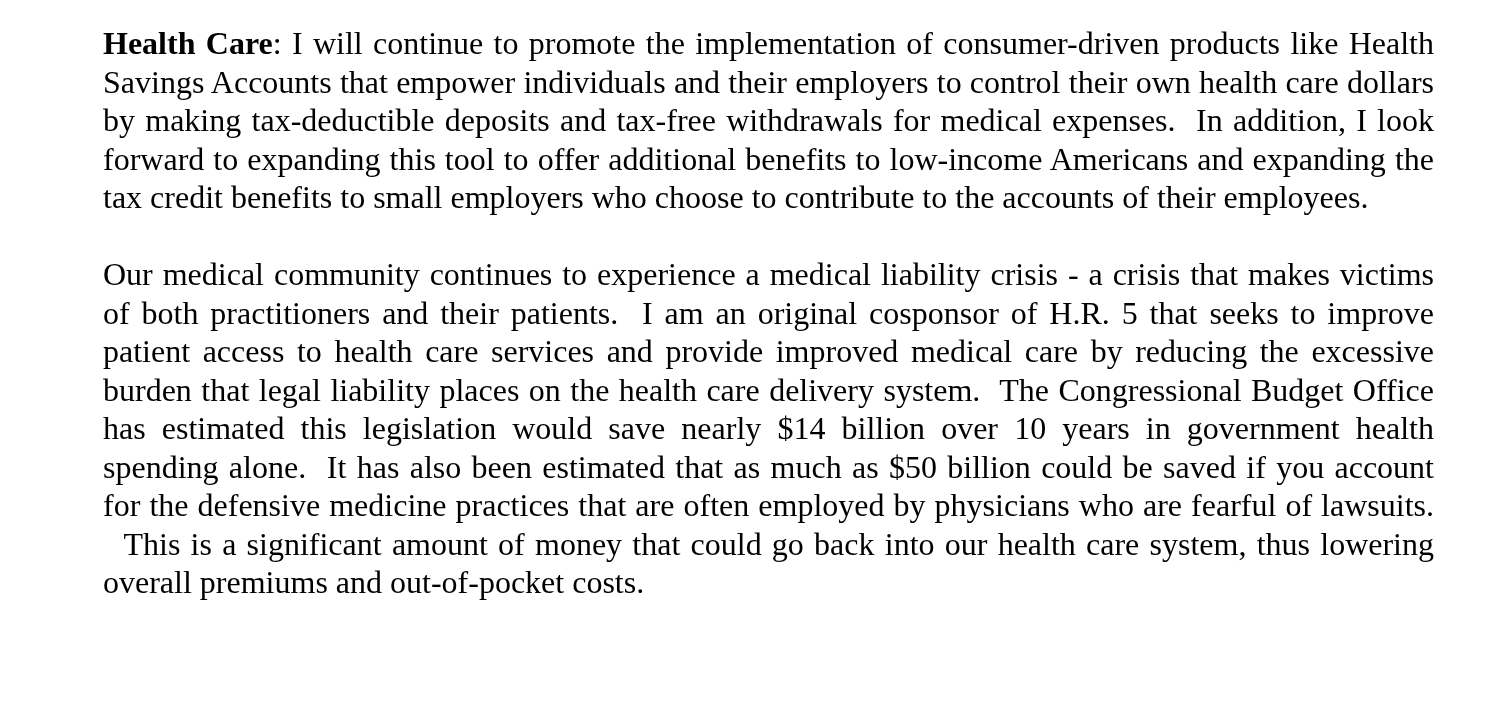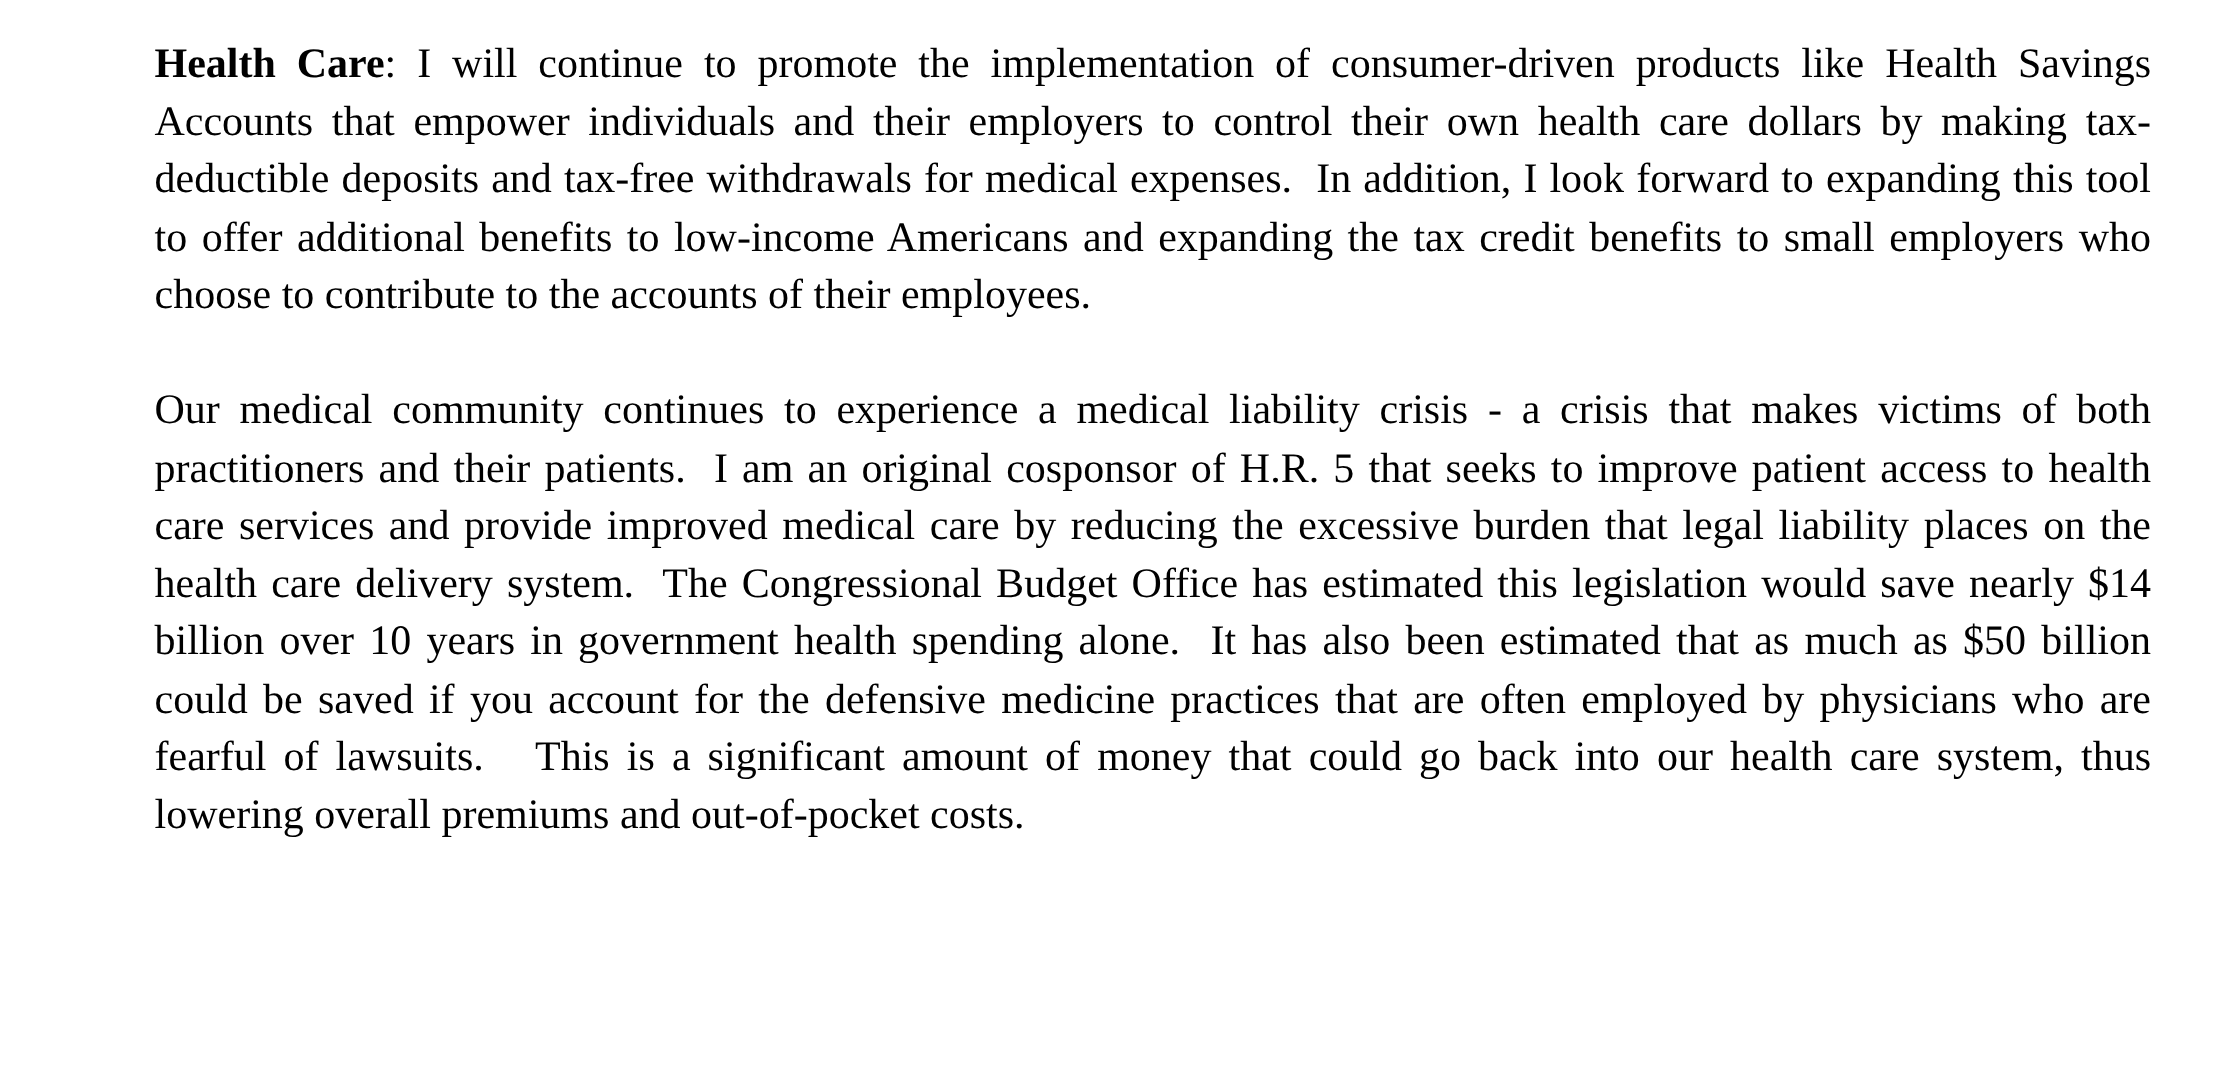--- a/index.html
+++ b/index.html
@@ -15,21 +15,21 @@
     color: #000000;
   }
   .page {
     box-sizing: border-box;
     width: 1491px;
     height: 717px;
     padding: 24px 57px 0 103px;
     background: #ffffff;
   }
   .para {
-    font-size: 28px;
+    font-size: 32px;
     line-height: 38.5px;
     text-align: justify;
     margin: 0 0 38.5px 0;
     letter-spacing: 0px;
   }
   .para .lead {
     font-weight: bold;
   }
 </style>
 </head>

